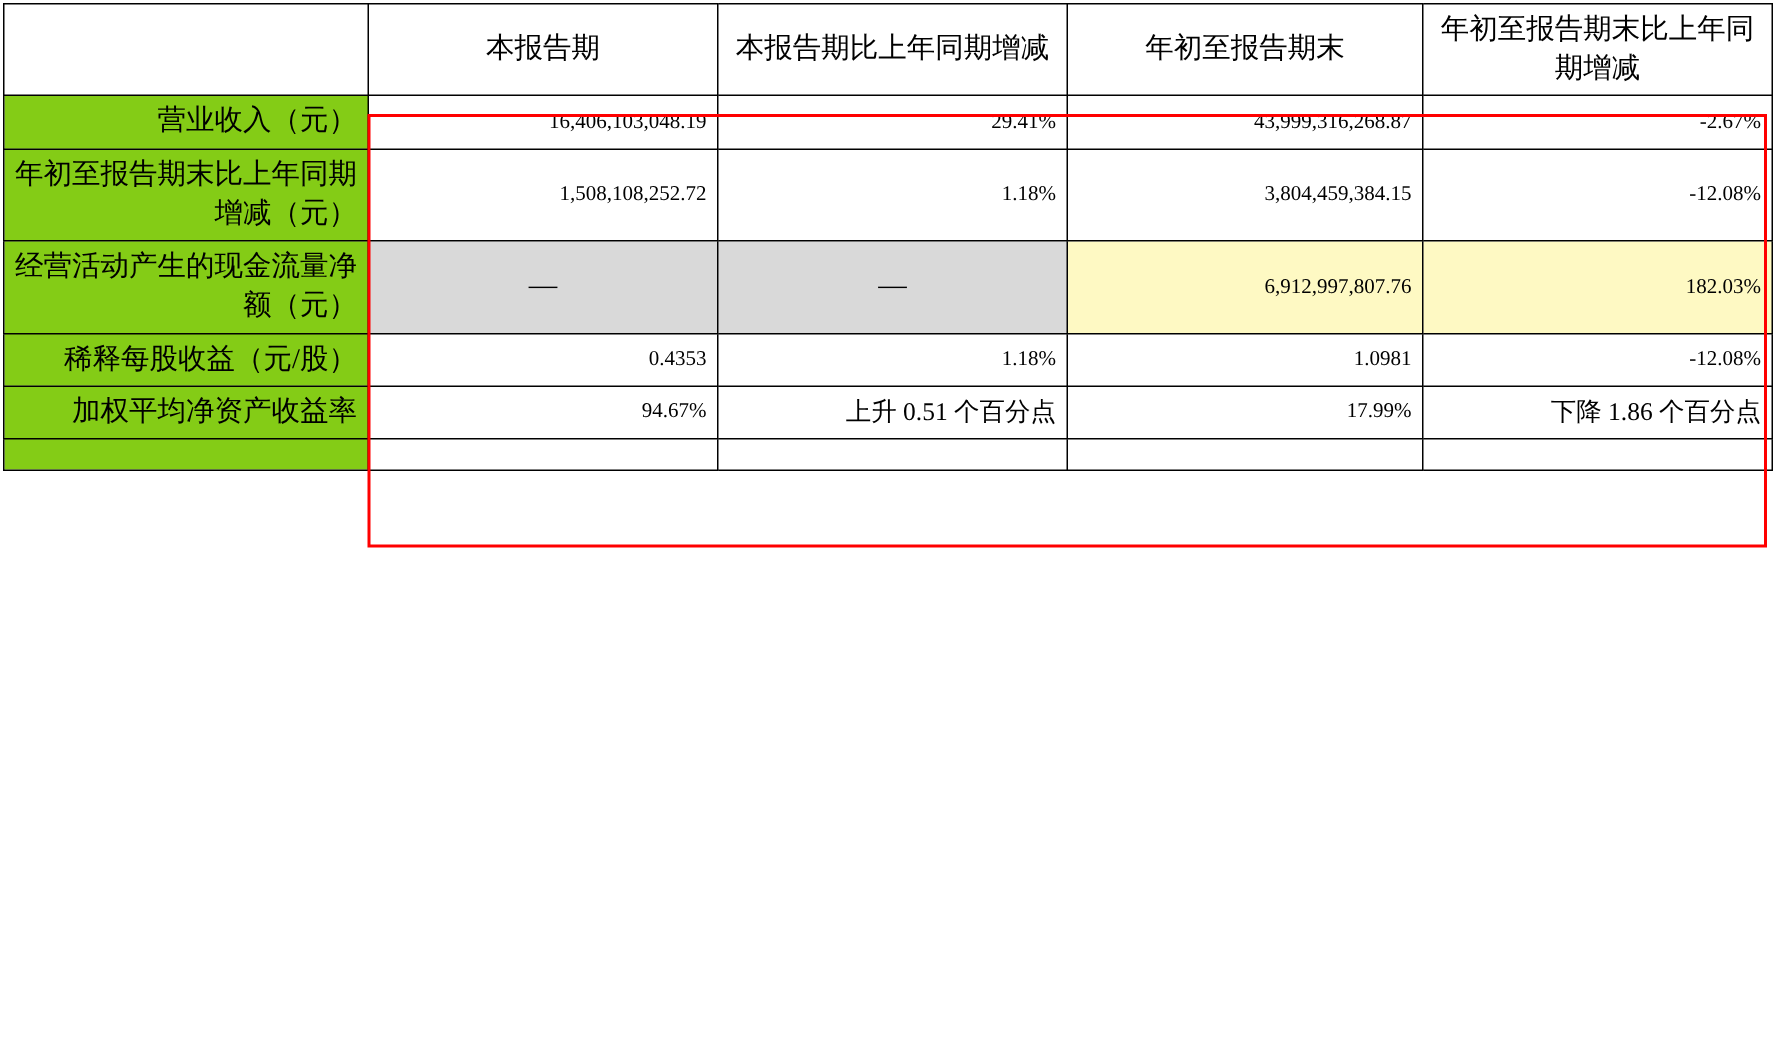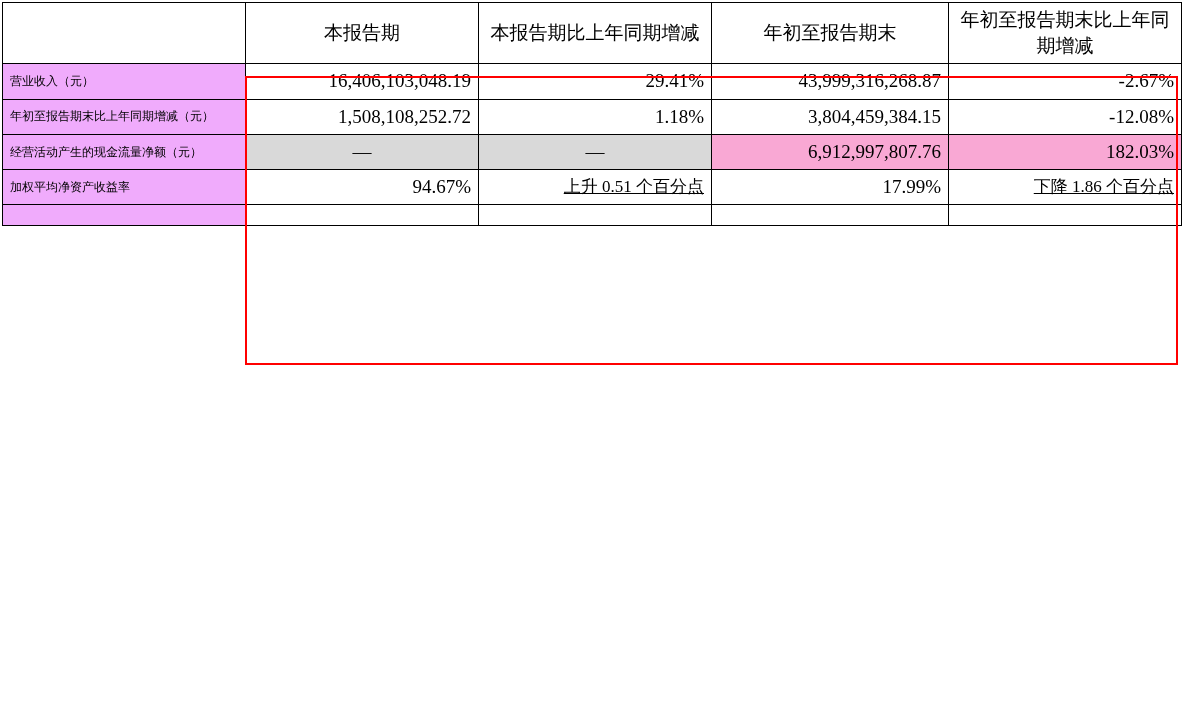--- a/index.html
+++ b/index.html
@@ -43,40 +43,39 @@
   .head-cell {
     text-align: center;
     background: #ffffff;
     font-size: 19px;
     padding: 6px 7px;
   }
   .head-blank {
     background: #ffffff;
   }
   .rowlabel {
-    background: #f0abfc;
-    text-align: left;
-    font-size: 12px;
+    background: #84cc16;
+    text-align: right;
+    font-size: 19px;
   }
   .num {
     text-align: right;
-    font-size: 19px;
+    font-size: 14px;
     background: #ffffff;
   }
   .num.shaded {
-    background: #f9a8d4;
+    background: #fef9c3;
   }
   .dash {
     text-align: center;
     background: #d9d9d9;
     font-size: 19px;
   }
   .small-note {
     font-size: 17px;
-    text-decoration: underline;
   }
   .tail-row td {
     height: 12px;
     padding: 0;
   }
   
   .highlight-box {
     position: absolute;
     left: 245px;
     top: 74px;
@@ -128,20 +127,27 @@
 
       <tr>
         <td class="rowlabel">经营活动产生的现金流量净额（元）</td>
         <td class="dash">—</td>
         <td class="dash">—</td>
         <td class="num shaded">6,912,997,807.76</td>
         <td class="num shaded">182.03%</td>
       </tr>
 
 
+      <tr>
+        <td class="rowlabel">稀释每股收益（元/股）</td>
+        <td class="num">0.4353</td>
+        <td class="num">1.18%</td>
+        <td class="num">1.0981</td>
+        <td class="num">-12.08%</td>
+      </tr>
 
       <tr>
         <td class="rowlabel">加权平均净资产收益率</td>
         <td class="num">94.67%</td>
         <td class="num small-note">上升 0.51 个百分点</td>
         <td class="num">17.99%</td>
         <td class="num small-note">下降 1.86 个百分点</td>
       </tr>
 
       <tr class="tail-row">

